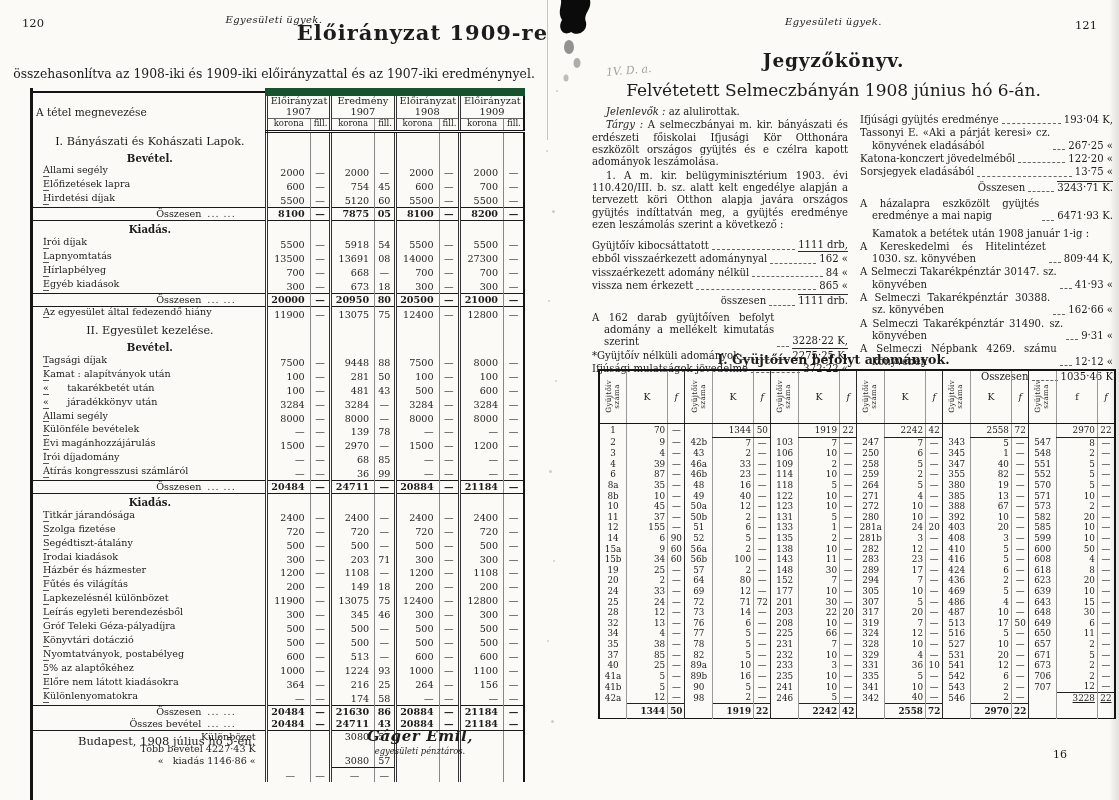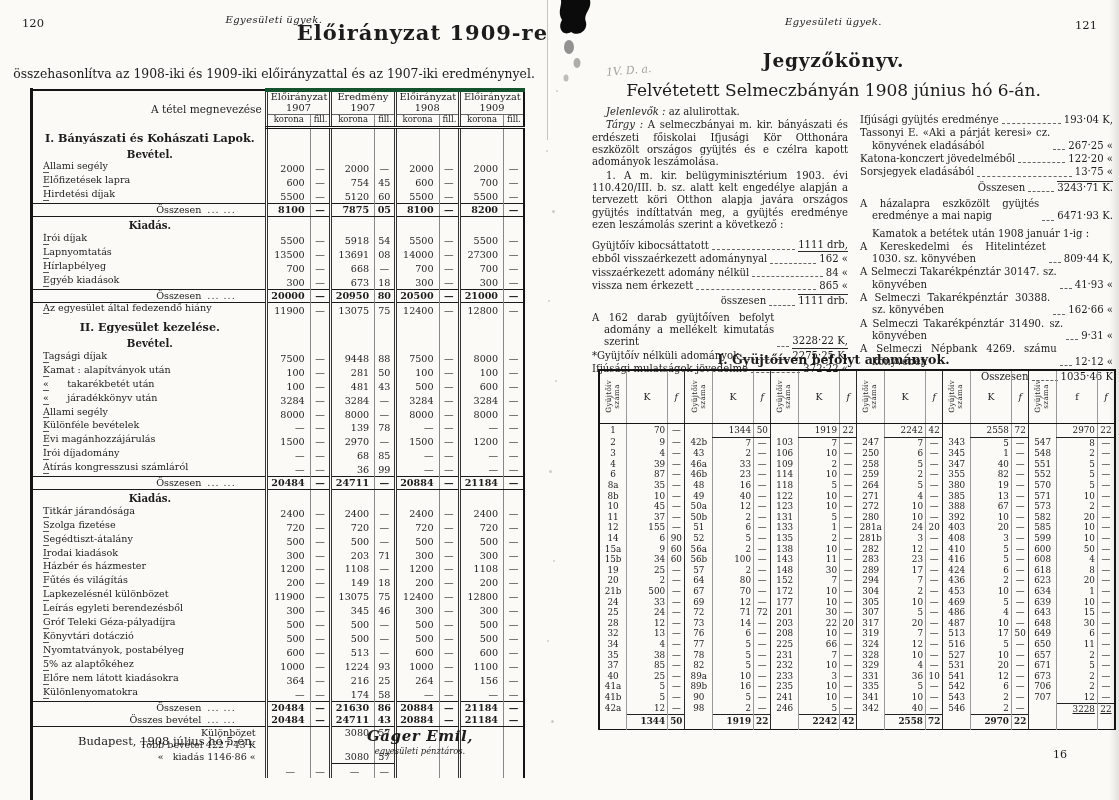--- a/index.html
+++ b/index.html
@@ -17,30 +17,30 @@
 
   
   #lp-title{position:absolute;top:20px;left:0;width:100%;text-align:right;
             font-size:21px;font-weight:bold;letter-spacing:1px;}
   #lp-subtitle{position:absolute;top:66px;left:0;width:100%;text-align:center;
             font-size:12.4px;white-space:nowrap;}
   #left-table-wrap{position:absolute;left:30px;top:88px;width:492px;border-left:3px solid #141414;padding-bottom:72px;}
   .budget-table{border-collapse:collapse;width:492px;table-layout:fixed;font-size:9.6px;}
   .budget-table td,.budget-table th{padding:0 3px;height:12px;line-height:1.14;vertical-align:bottom;overflow:hidden;}
   .budget-table thead th{vertical-align:middle;font-weight:normal;}
-  th.lblh{font-size:10.6px;text-align:right;border-top:2px solid #141414;}
-  th.grph{border-top:4px solid #14532d;border-left:3px double #333;font-size:9.8px;text-align:center;line-height:1.1;padding-top:0;}
+  th.lblh{font-size:10.6px;text-align:left;border-top:2px solid #141414;}
+  th.grph{border-top:8px solid #14532d;border-left:3px double #333;font-size:9.8px;text-align:center;line-height:1.1;padding-top:0;}
   tr.unit-row th{font-size:8.5px;border-top:1px solid #666;border-bottom:3px double #141414;text-align:center;height:11px;}
   th.unitk{border-left:3px double #333;}
   th.unitf{border-left:1px solid #888;}
   .budget-table tr>*:last-child{border-right:2px solid #141414;}
   td.k{border-left:3px double #333;text-align:right;padding-right:5px;}
   td.f{border-left:1px solid #888;text-align:center;padding:0 1px;}
   td.lblcell{padding-left:5px;}
-  .sect{text-align:center;font-weight:bold;font-size:11.2px;padding:5px 0 1px;}
+  .sect{text-align:center;font-weight:normal;font-size:11.2px;padding:5px 0 1px;}
   .subh{text-align:center;font-weight:bold;font-size:10.2px;padding:3px 0 1px;}
   .fx{display:flex;align-items:baseline;flex-direction:column;}
   .fx .ltext{white-space:nowrap;}
   .leader{flex:1;border-bottom:1px dashed #555;margin:0 2px 2px 5px;min-width:6px;}
   .totlbl{text-align:right;padding-right:26px;}
   .dots::after{content:"... ...";letter-spacing:1px;margin-left:6px;color:#333;}
   .rlbl{text-align:right;padding-right:6px;white-space:pre;}
   tr.tl>td{border-top:1.6px solid #1a1a1a;}
   tr.bl>td{border-bottom:1.6px solid #1a1a1a;}
   tr.ul td:nth-child(4),tr.ul td:nth-child(5){border-bottom:1.6px solid #1a1a1a;}
@@ -1318,40 +1318,20 @@
               <td class="ck">7</td>
               <td class="cf">—</td>
               <td class="cn">436</td>
               <td class="ck">2</td>
               <td class="cf">—</td>
               <td class="cn">623</td>
               <td class="ck">20</td>
               <td class="cf">—</td>
             </tr>
             <tr>
-              <td class="cn">21b</td>
-              <td class="ck">500</td>
-              <td class="cf">—</td>
-              <td class="cn">67</td>
-              <td class="ck">70</td>
-              <td class="cf">—</td>
-              <td class="cn">172</td>
-              <td class="ck">10</td>
-              <td class="cf">—</td>
-              <td class="cn">304</td>
-              <td class="ck">2</td>
-              <td class="cf">—</td>
-              <td class="cn">453</td>
-              <td class="ck">10</td>
-              <td class="cf">—</td>
-              <td class="cn">634</td>
-              <td class="ck">1</td>
-              <td class="cf">—</td>
-            </tr>
-            <tr>
               <td class="cn">24</td>
               <td class="ck">33</td>
               <td class="cf">—</td>
               <td class="cn">69</td>
               <td class="ck">12</td>
               <td class="cf">—</td>
               <td class="cn">177</td>
               <td class="ck">10</td>
               <td class="cf">—</td>
               <td class="cn">305</td>

